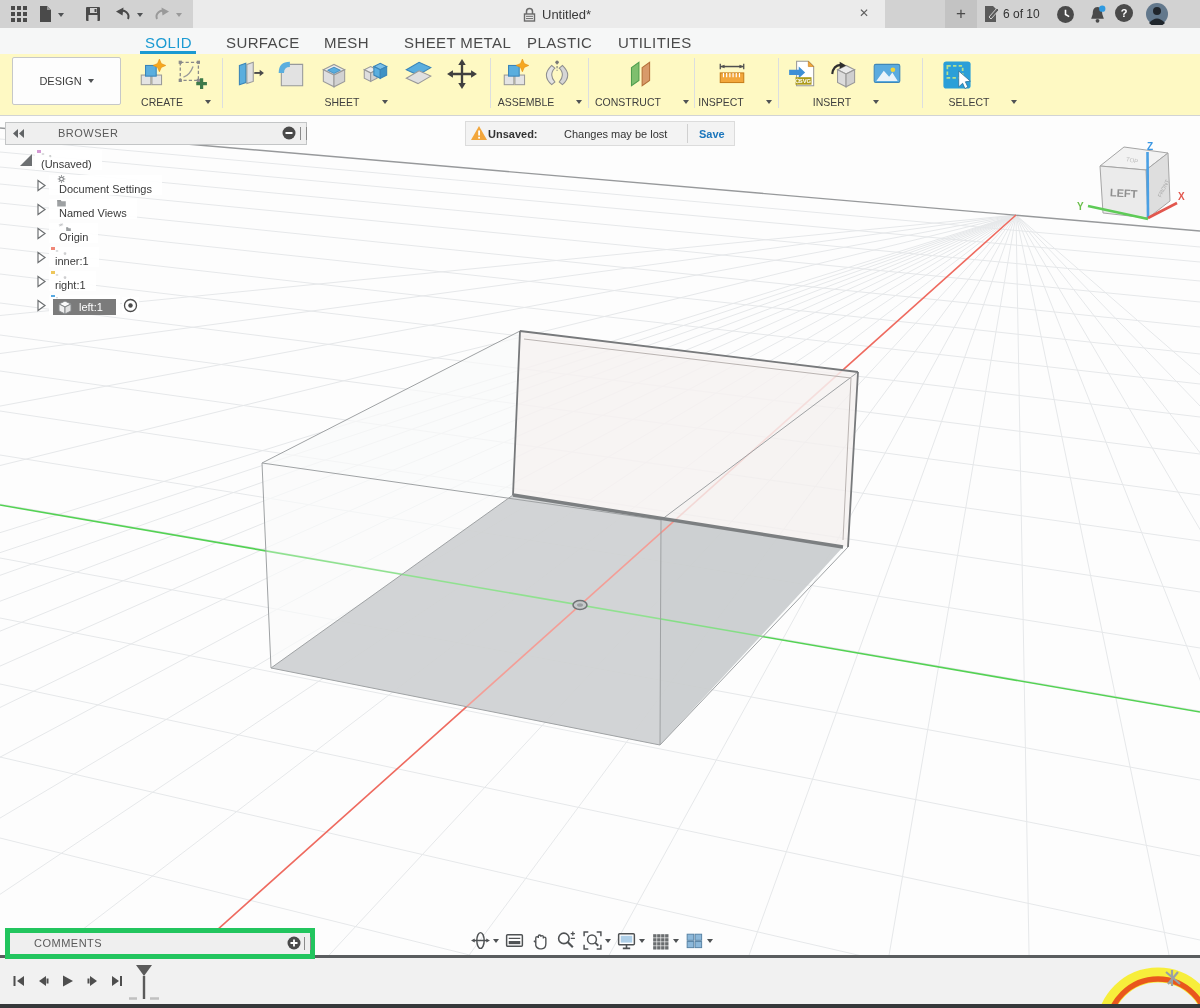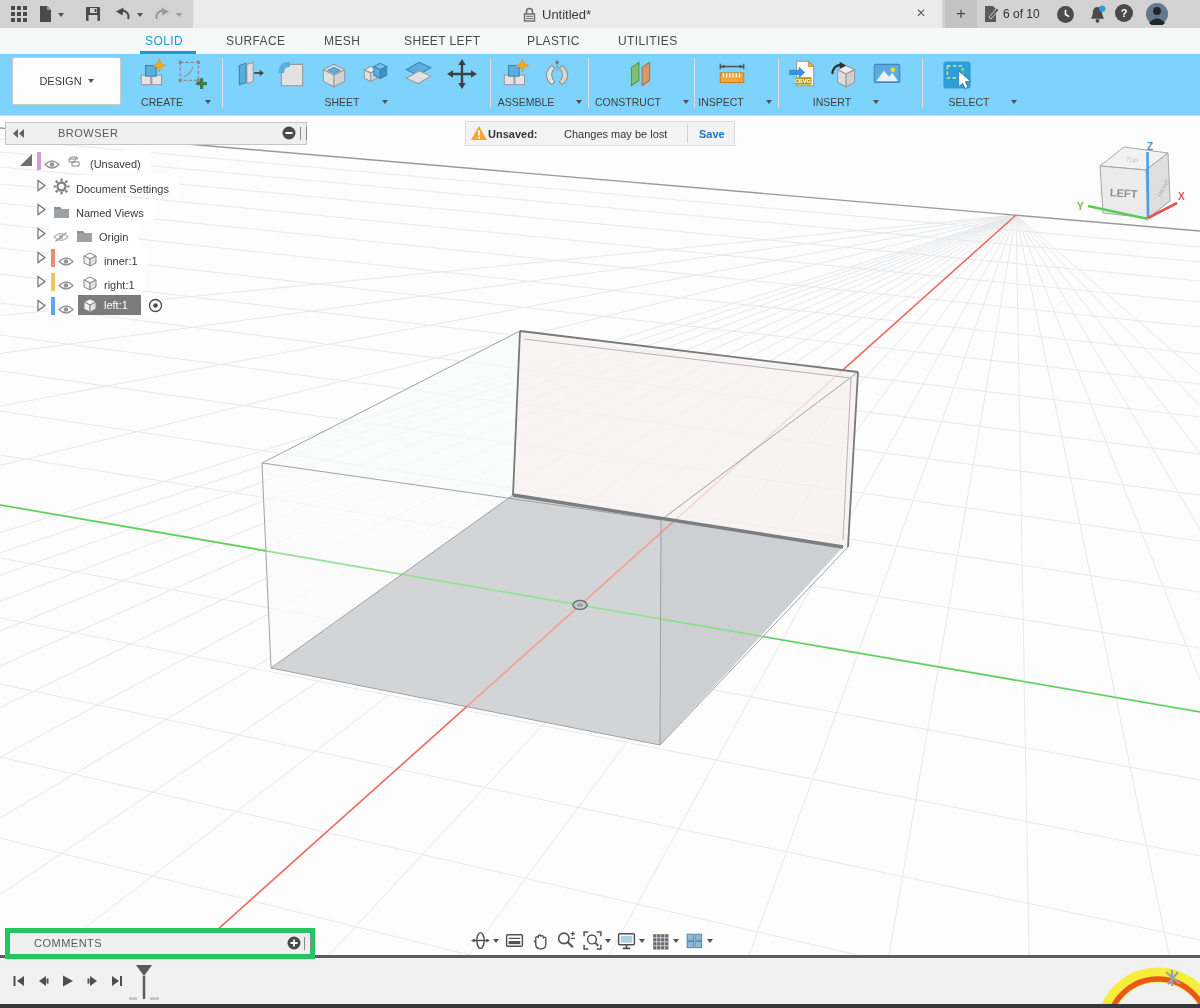--- a/index.html
+++ b/index.html
@@ -5,52 +5,52 @@
   html,body{margin:0;padding:0;background:#888;}
   #stage{position:relative;width:1200px;height:1008px;overflow:hidden;background:#fdfdfd;
          font-family:"Liberation Sans",sans-serif;-webkit-font-smoothing:antialiased;}
   .abs{position:absolute;}
   
   #titlebar{left:0;top:0;width:1200px;height:28px;background:#d2d2d2;z-index:30;}
   .tb-icon{position:absolute;top:5px;width:18px;height:18px;}
   .caret{display:inline-block;width:0;height:0;border-left:3.5px solid transparent;
          border-right:3.5px solid transparent;border-top:4px solid #4f5254;}
   .caret.dim{border-top-color:#9a9a9a;}
-  #doc-tab{left:193px;top:0;width:749px;height:28px;background:#ebebeb;z-index:31;}
+  #doc-tab{left:193px;top:0;width:692px;height:28px;background:#ebebeb;z-index:31;}
   #doc-title{position:absolute;left:349px;top:7px;font-size:13px;color:#3a3a3a;}
   #tab-close{position:absolute;right:16px;top:6px;font-size:12px;color:#5f5f5f;cursor:default;}
   #new-tab-btn{left:945px;top:0;width:32px;height:28px;background:#c3c3c3;z-index:31;
                text-align:center;font-size:17px;color:#4a4a4a;line-height:27px;}
   #trial-count{left:1003px;top:7px;font-size:12px;color:#333;z-index:31;}
   #help-glyph{position:absolute;left:0;top:0;width:18px;text-align:center;font-size:11px;
               font-weight:bold;color:#fff;line-height:18px;}
   
   #tabrow{left:0;top:28px;width:1200px;height:26px;background:#f6f7f7;z-index:30;}
-  .rtab{position:absolute;top:6px;font-size:12px;color:#4a4a4a;letter-spacing:.4px;}
+  .rtab{position:absolute;top:6px;font-size:15px;color:#4a4a4a;letter-spacing:.4px;}
   .rtab.active{color:#1b9ad2;}
   #tab-underline{left:140px;top:51px;width:56px;height:3px;z-index:31;}
   
-  #ribbon{left:0;top:54px;width:1200px;height:61px;background:#7dd3fc;
+  #ribbon{left:0;top:54px;width:1200px;height:61px;background:#fef9c3;
           border-bottom:1px solid #d2d4d5;z-index:30;}
   #design-btn{position:absolute;left:12px;top:3px;width:107px;height:46px;background:#fdfdfd;
               border:1px solid #c6c8c9;border-radius:2px;display:flex;align-items:center;
               justify-content:center;gap:6px;font-size:11px;color:#3c3c3c;}
   .grp-icon{position:absolute;top:4px;width:32px;height:32px;}
   .grp-label{position:absolute;top:41px;height:14px;display:flex;align-items:center;
              justify-content:center;gap:22px;font-size:10.5px;color:#3f3f3f;}
   .grp-div{position:absolute;top:4px;height:50px;width:1px;background:#dcdedf;}
   
   #browser-hd{left:5px;top:122px;width:300px;height:21px;background:#efefef;
               border:1px solid #c3c5c6;z-index:20;}
   #browser-title{position:absolute;left:37px;top:4px;font-size:11px;color:#5a5a5a;letter-spacing:.5px;padding-left:15px;}
   .panel-grip{position:absolute;top:4px;width:5px;height:13px;
               border-left:1.5px solid #8a8a8a;border-right:1.5px solid #8a8a8a;}
   .b-row{position:absolute;height:20px;display:flex;align-items:center;z-index:20;}
-  .b-pill{display:flex;align-items:flex-end;height:20px;background:rgba(255,255,255,.92);
-          padding-right:10px;}
+  .b-pill{display:flex;align-items:flex-start;height:20px;background:rgba(255,255,255,.92);
+          padding-right:10px;flex-direction:column;}
   .b-bar{width:4px;height:18px;margin:0 3px 0 2px;}
   .b-label{font-size:11px;color:#3a3a3a;margin-left:6px;white-space:nowrap;}
   .b-sel{display:flex;align-items:center;height:20px;background:#7b7b7b;padding:0 13px 0 4px;margin-left:4px;}
   .b-sel .b-label{color:#fff;}
   .b-arrow{margin-right:2px;}
   
   #warnbar{left:465px;top:121px;width:268px;height:23px;background:#f3f3f3;
            border:1px solid #dcdcdc;z-index:25;display:flex;align-items:center;}
   #warn-label{font-size:11px;font-weight:bold;color:#333;margin-left:22px;}
   #warn-msg{font-size:11px;color:#333;position:absolute;left:98px;}
@@ -193,21 +193,21 @@
       <circle cx="11" cy="11" r="11" fill="#62788c"></circle>
       <circle cx="11" cy="8" r="4" fill="#20262c"></circle>
       <path d="M3,20 Q11,11 19,20 A11,11 0 0 1 3,20 Z" fill="#20262c"></path>
     </svg>
   </div>
 
   <div class="abs" id="tabrow">
     <span class="rtab active" style="left:145px">SOLID</span>
     <span class="rtab" style="left:226px">SURFACE</span>
     <span class="rtab" style="left:324px">MESH</span>
-    <span class="rtab" style="left:404px">SHEET LEFT</span>
+    <span class="rtab" style="left:404px">SHEET METAL</span>
     <span class="rtab" style="left:527px">PLASTIC</span>
     <span class="rtab" style="left:618px">UTILITIES</span>
   </div>
   <div class="abs" id="tab-underline" style="background-color: rgb(27, 154, 210);"></div>
 
   <div class="abs" id="ribbon">
     <div id="design-btn">
       <span>DESIGN</span>
         <span class="caret"></span>
     </div>

